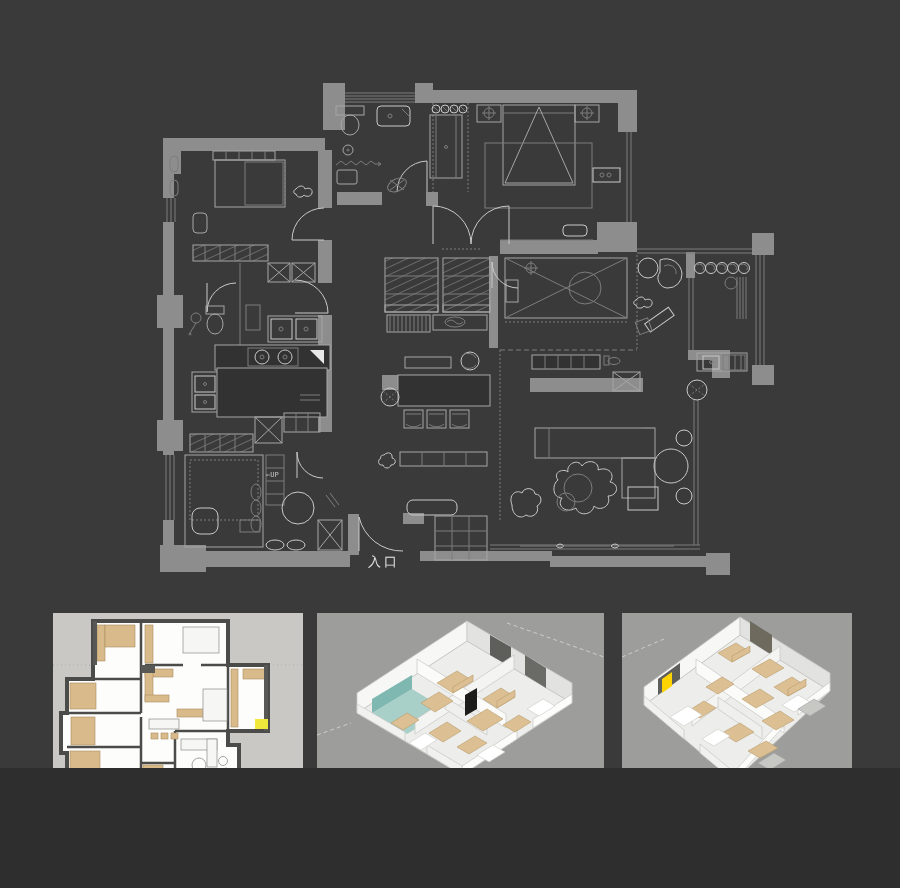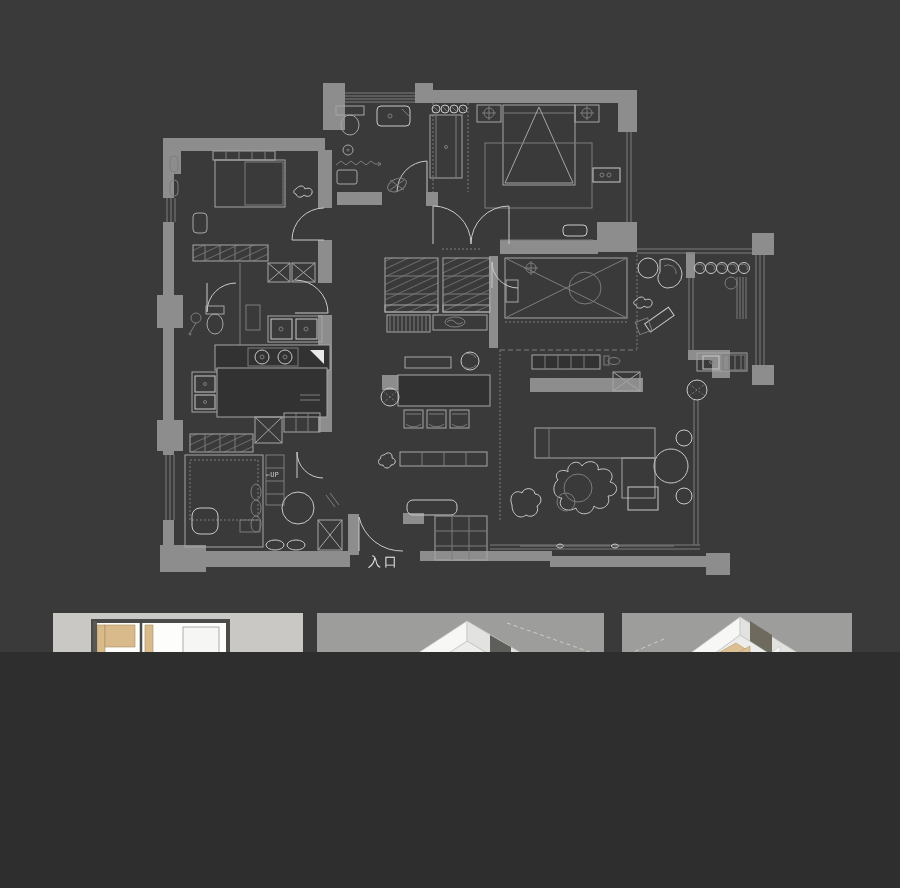--- a/index.html
+++ b/index.html
@@ -1,16 +1,16 @@
 <!DOCTYPE html>
 <html style="--fp-background: #3a3a3a; --fp-wall: #8d8d8d; --fp-line: #a6a6a6; --fp-bright: #c9c9c9; --fp-faint: #7d7d7d; --fp-text: #e6e6e6;"><head>
 <meta charset="utf-8">
 <style>
   html,body{margin:0;padding:0;background:#2e2e2e;}
-  #stage{position:relative;width:900px;height:652px;background:var(--fp-background,#3a3a3a);overflow:hidden;
+  #stage{position:relative;width:900px;height:768px;background:var(--fp-background,#3a3a3a);overflow:hidden;
          font-family:"DejaVu Sans",sans-serif;}
   #planSvg{position:absolute;left:0;top:0;}
   .thumb{position:absolute;top:613px;height:197px;}
   #thumb1{left:53px;width:250px;}
   #thumb2{left:317px;width:287px;}
   #thumb3{left:622px;width:230px;}
   
   .w{fill:var(--fp-wall,#8d8d8d);}
   .ln{fill:none;stroke:var(--fp-line,#a6a6a6);stroke-width:1;}
   .lnb{fill:none;stroke:var(--fp-bright,#c9c9c9);stroke-width:1;}

